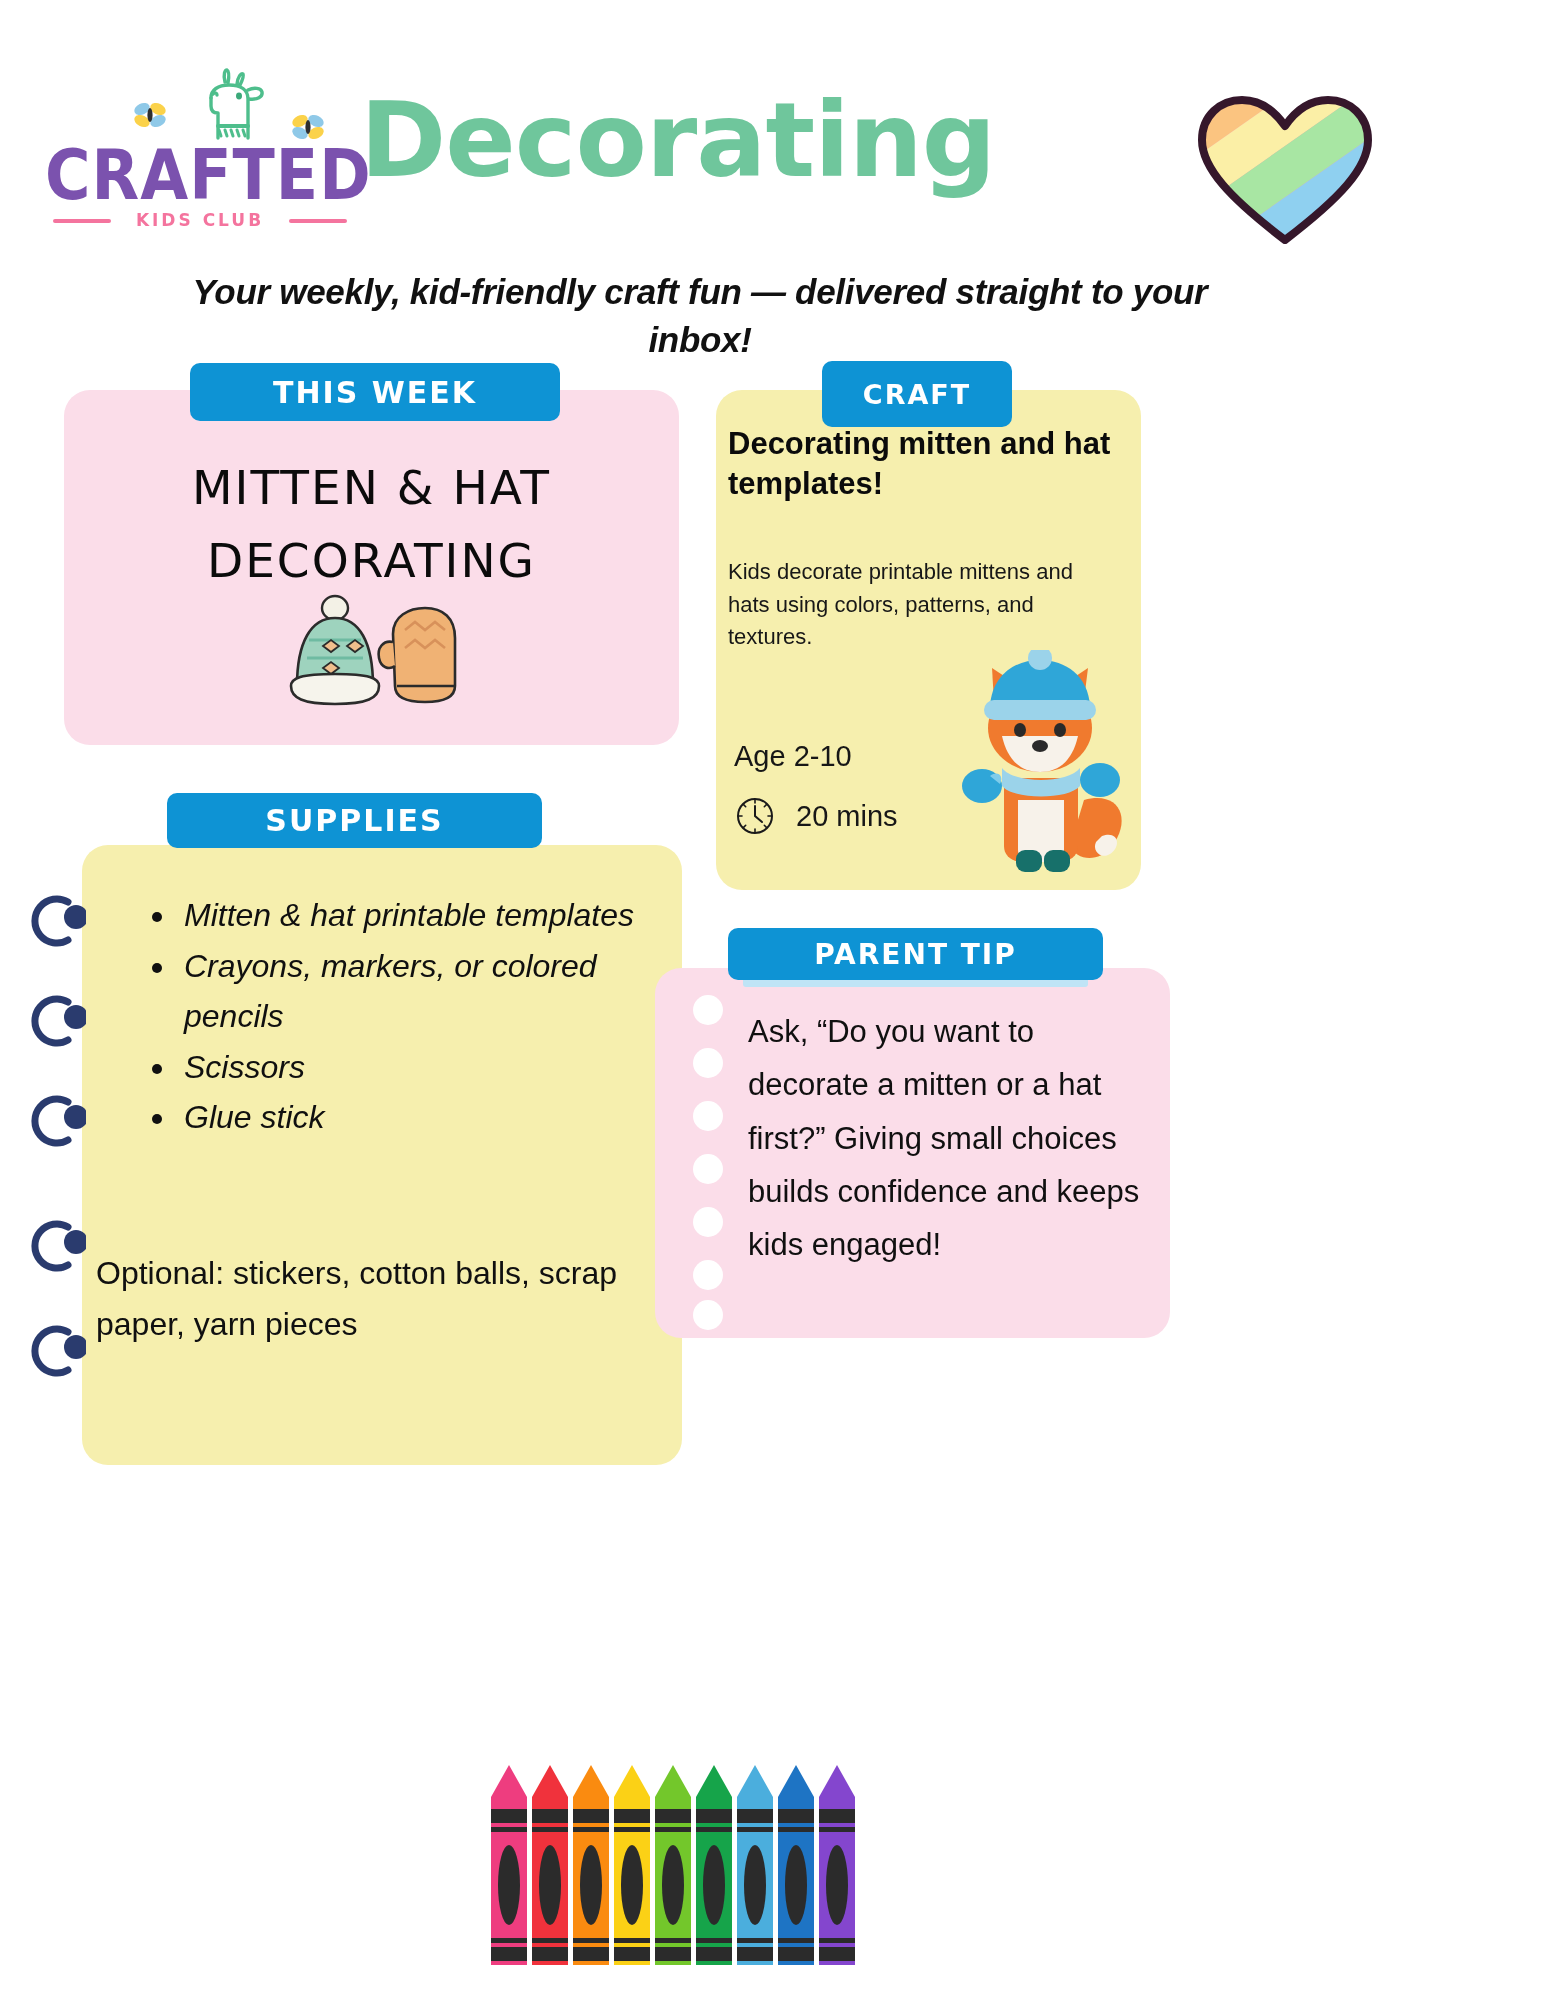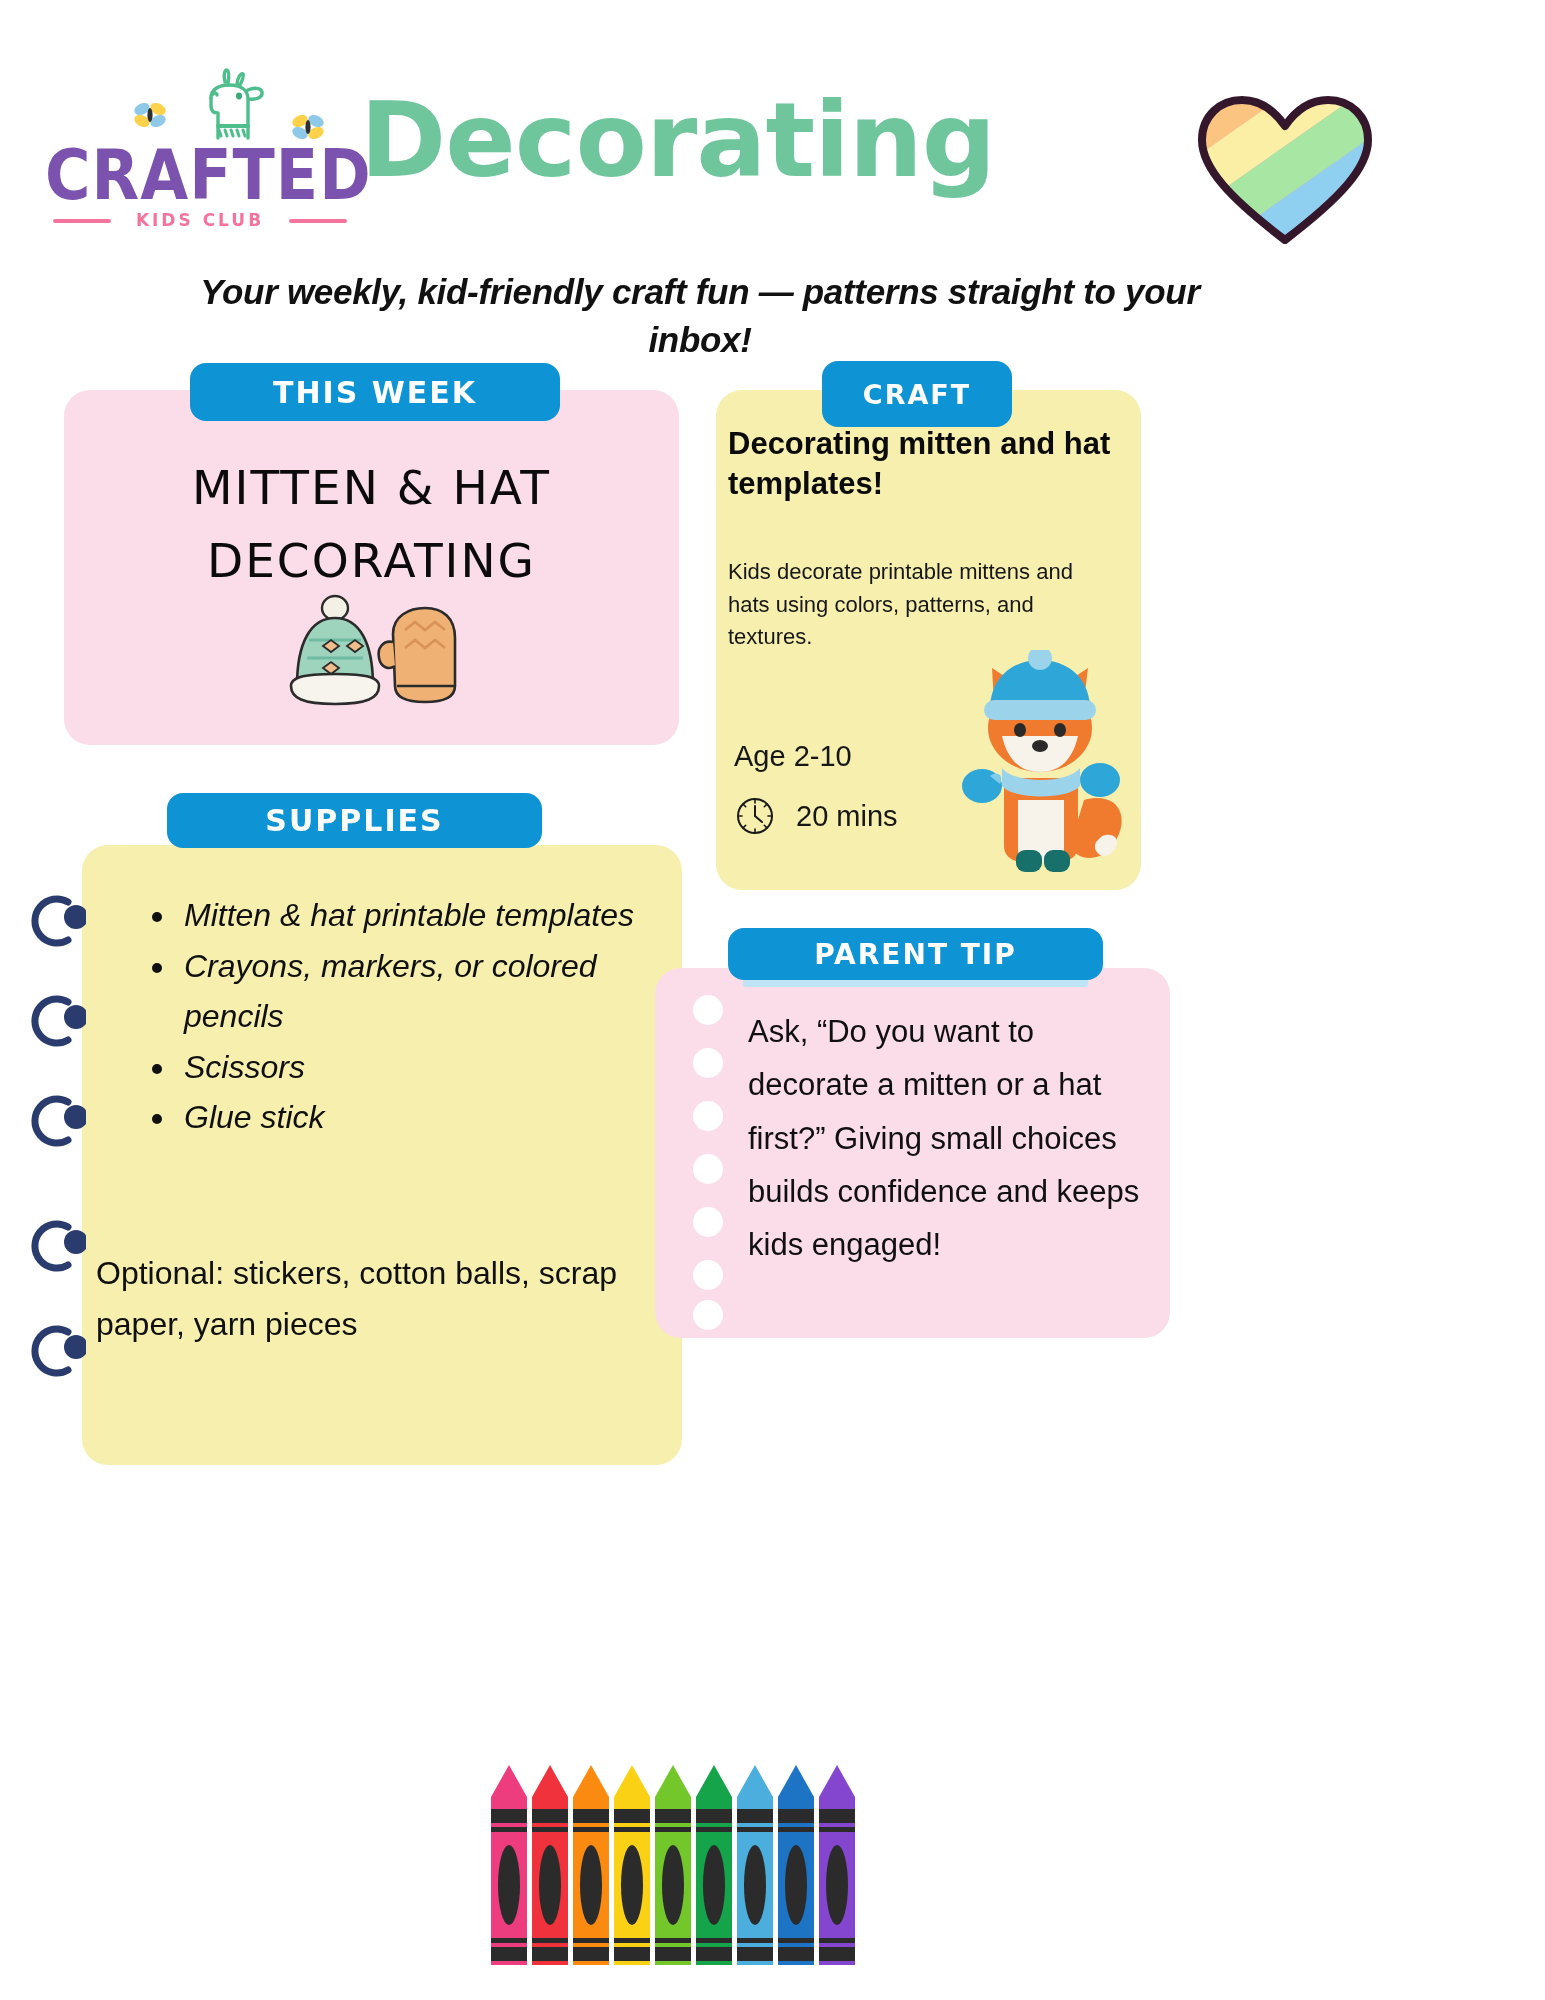--- a/index.html
+++ b/index.html
@@ -46,21 +46,21 @@
 
   .tagline {
     position: absolute; top: 228px; left: 180px; width: 1040px;
     text-align: center; color: #111; font-style: italic; font-weight: 700;
     font-size: 35px; line-height: 1.38; letter-spacing: -0.3px;
   }
 
   
   .badge {
     position: absolute; background: #0E93D4; color: #fff;
-    border-radius: 16px; text-align: center;
+    border-radius: 10px; text-align: center;
     font-weight: 700; letter-spacing: 2px;
     font-family: "DejaVu Sans", sans-serif;
     display: flex; align-items: center; justify-content: center;
     z-index: 6;
   }
 
   
   .card { position: absolute; border-radius: 26px; }
   .card-pink { background: #FBDDE9; }
   .card-yellow { background: #F6EFAE; }
@@ -185,21 +185,21 @@
         <rect x="-60" y="-22" width="340" height="42" fill="#FBC480" transform="rotate(-35 95 80)"></rect>
         <rect x="-60" y="20" width="340" height="42" fill="#FBEFA6" transform="rotate(-35 95 80)"></rect>
         <rect x="-60" y="62" width="340" height="42" fill="#A8E6A3" transform="rotate(-35 95 80)"></rect>
         <rect x="-60" y="104" width="340" height="42" fill="#8FD0F0" transform="rotate(-35 95 80)"></rect>
         <rect x="-60" y="146" width="340" height="120" fill="#9C8AE8" transform="rotate(-35 95 80)"></rect>
       </g>
       <path d="M95 152 C40 110 12 80 12 52 C12 28 30 12 52 12 C70 12 84 22 95 38
                C106 22 120 12 138 12 C160 12 178 28 178 52 C178 80 150 110 95 152 Z" fill="none" stroke="#35172B" stroke-width="8" stroke-linejoin="round"></path>
     </svg>
 
-    <div class="tagline">Your weekly, kid-friendly craft fun — patterns straight to your inbox!</div>
+    <div class="tagline">Your weekly, kid-friendly craft fun — delivered straight to your inbox!</div>
   </div>
 
   <div class="card card-pink" id="thisweek-card"></div>
   <div class="badge" id="thisweek-badge">THIS WEEK</div>
   <div class="tw-title">
     <div>MITTEN &amp; HAT</div>
     <div>DECORATING</div>
   </div>
 
   <svg class="hatmitt" viewBox="0 0 200 145">

